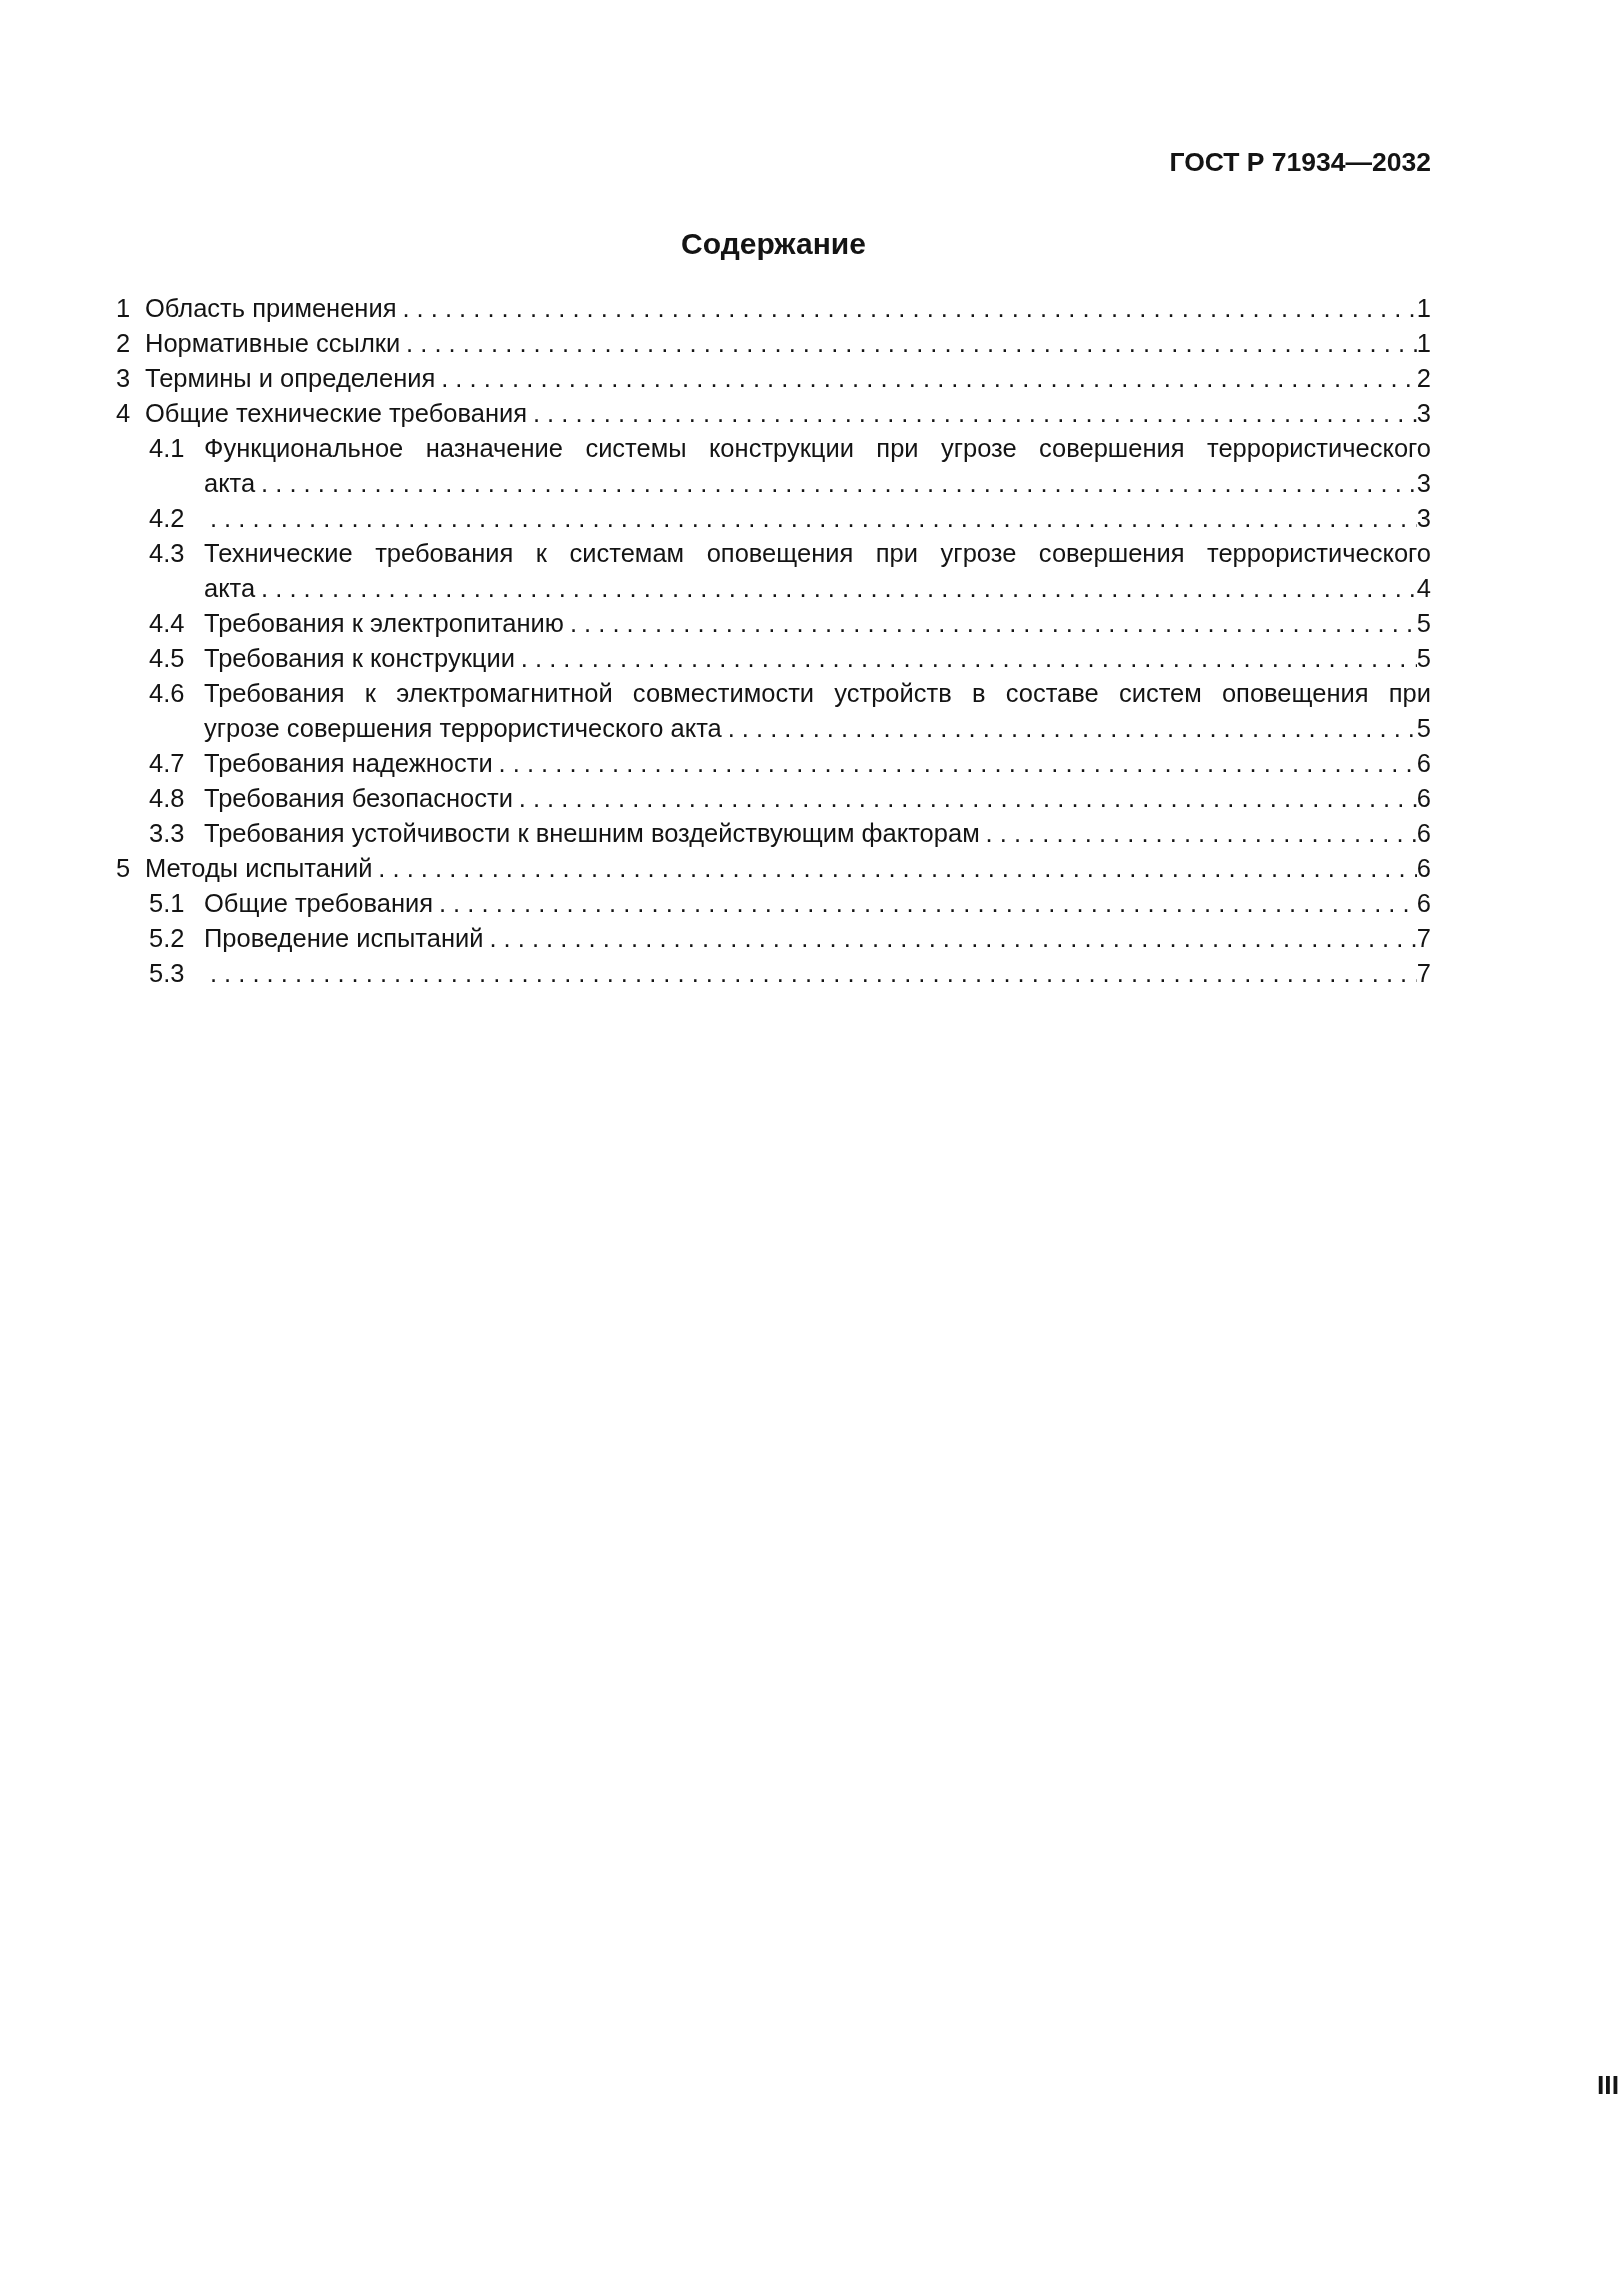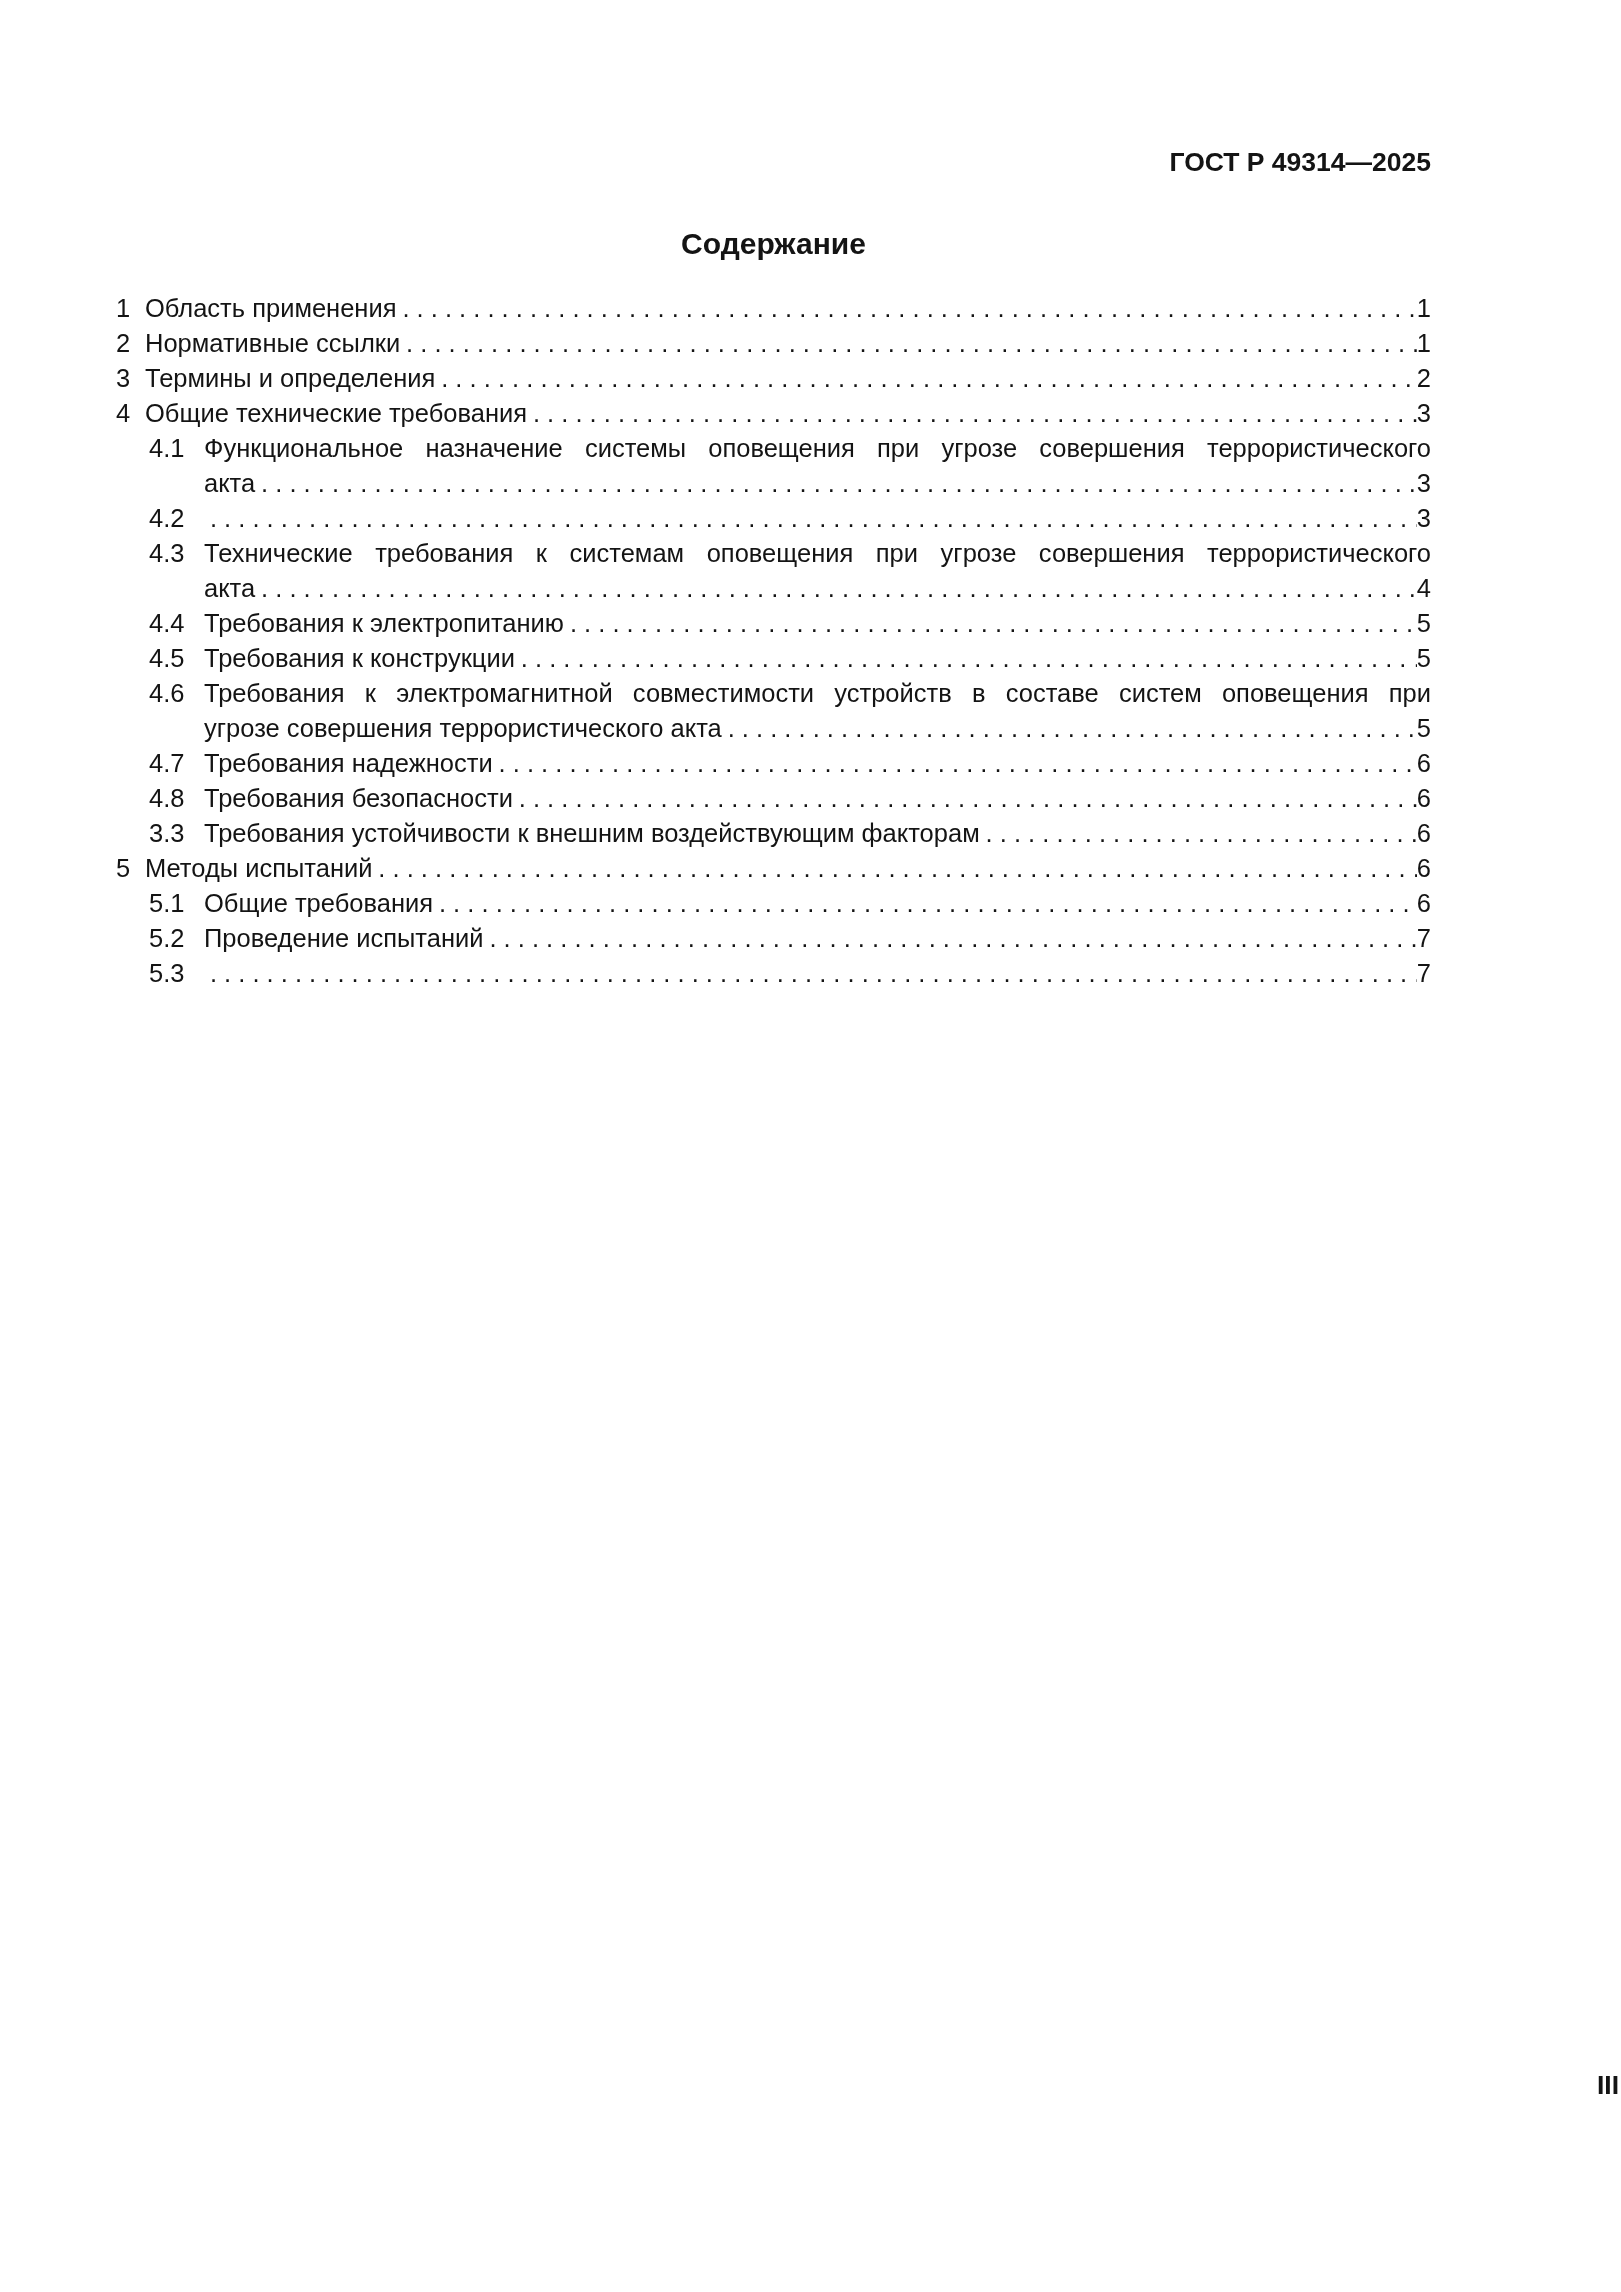--- a/index.html
+++ b/index.html
@@ -83,21 +83,21 @@
     right: 2px;
     font-size: 26.5px;
     font-weight: bold;
     line-height: 30px;
   }
 </style>
 </head>
 <body>
 
 <div class="content">
-  <div class="doc-header">ГОСТ Р 49314—2025</div>
+  <div class="doc-header">ГОСТ Р 71934—2032</div>
 
   <div class="doc-title">Содержание</div>
 
   <div class="toc">
       <div class="toc-row lvl1">
     <span class="num">1</span>
     <span class="ttl">Область применения</span>
     <span class="fill"></span>
     <span class="pg">1</span>
   </div>
@@ -114,21 +114,21 @@
     <span class="pg">2</span>
   </div>
       <div class="toc-row lvl1">
     <span class="num">4</span>
     <span class="ttl">Общие технические требования</span>
     <span class="fill"></span>
     <span class="pg">3</span>
   </div>
       <div class="toc-row lvl2">
     <span class="num">4.1</span>
-    <span class="ttl stretch">Функциональное назначение системы оповещения при угрозе совершения террористического</span>
+    <span class="ttl stretch">Функциональное назначение системы конструкции при угрозе совершения террористического</span>
 
   </div>
       <div class="toc-row cont">
 
     <span class="ttl">акта</span>
     <span class="fill"></span>
     <span class="pg">3</span>
   </div>
       <div class="toc-row lvl2">
     <span class="num">4.2</span>

